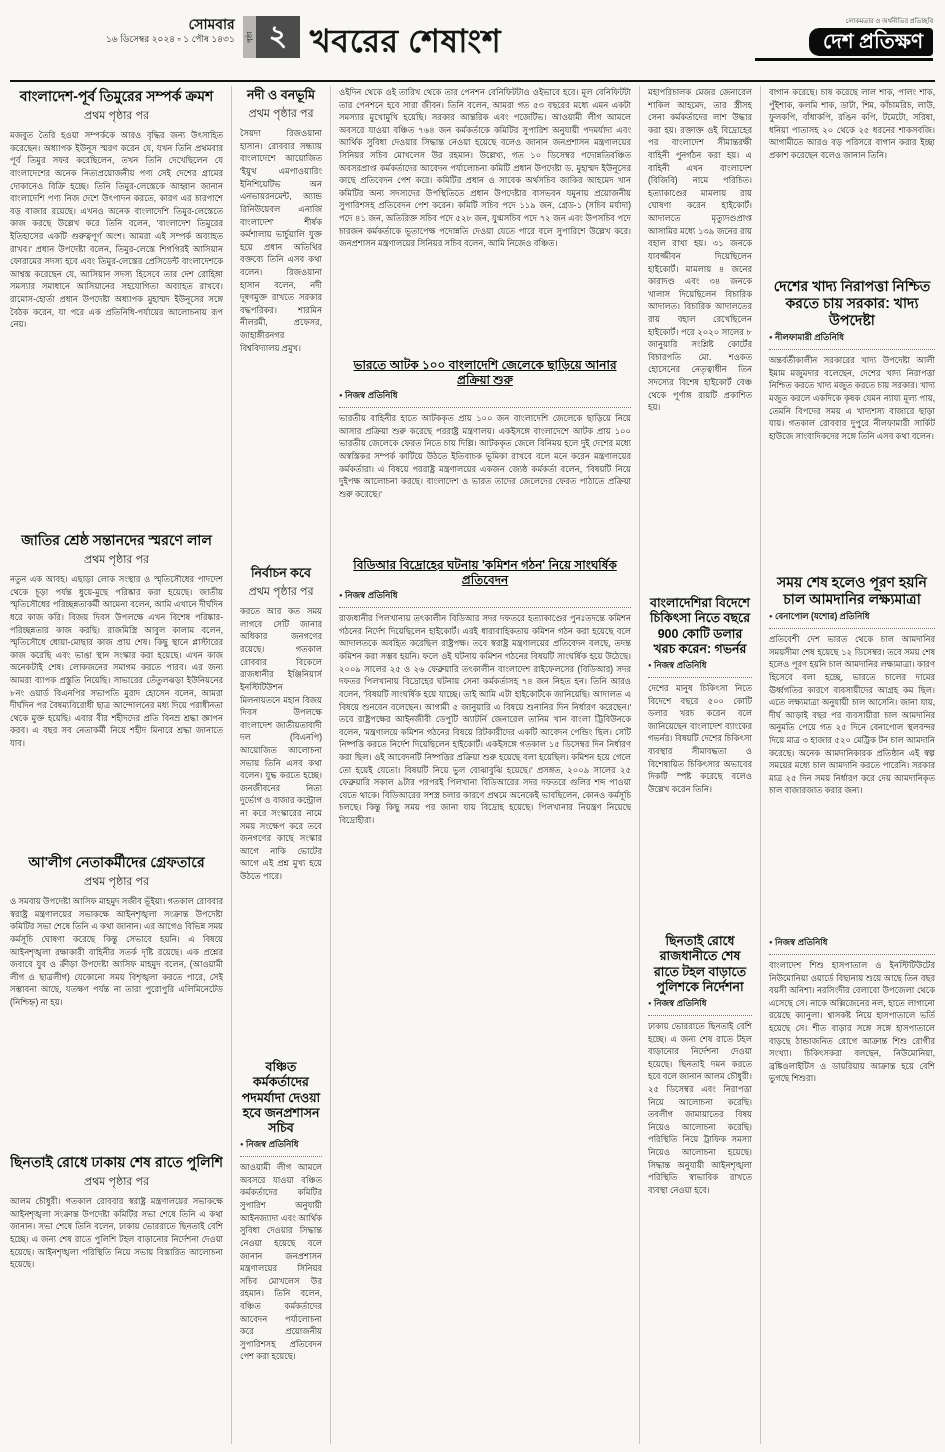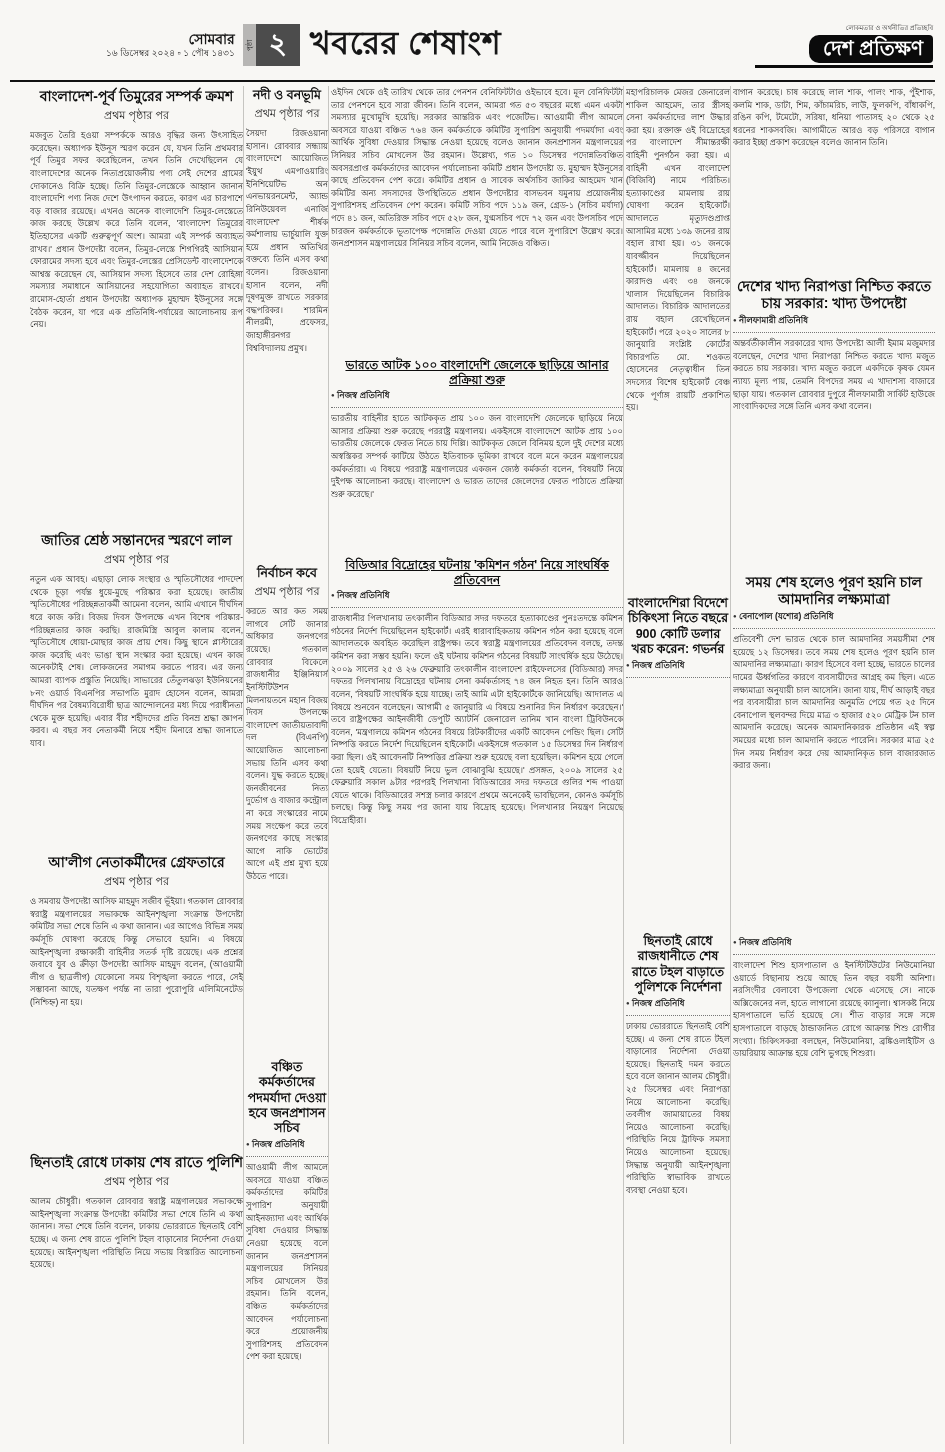--- a/index.html
+++ b/index.html
@@ -1,42 +1,42 @@
 <!DOCTYPE html>
 <html><head>
 <meta charset="utf-8">
 <style>
   html,body{margin:0;padding:0;background:#dddcd8;}
   .page{position:relative;width:945px;height:1452px;margin:0 auto;background:#f8f7f4;
         font-family:"Liberation Sans",sans-serif;color:#161616;box-sizing:border-box;
         padding:16px 10px 6px 10px;overflow:hidden;}
   
-  .hdr{display:flex;align-items:center;border-bottom:2px solid #111;
+  .hdr{display:flex;align-items:flex-start;border-bottom:2px solid #111;
        padding:0 0 6px 0;height:58px;}
   .dateblock{text-align:right;line-height:1.25;margin-left:96px;}
   .day{font-weight:bold;font-size:14px;}
   .date{font-size:9px;}
   .logo{display:flex;margin:0 10px 0 8px;align-items:stretch;height:42px;}
   .logo-tab{width:13px;background:#b7b6b4;color:#222;font-size:7px;
             display:flex;align-items:center;justify-content:center;
             writing-mode:vertical-rl;transform:rotate(180deg);}
   .logo-box{width:44px;background:#4c4c4c;color:#fff;font-size:28px;font-weight:bold;
             display:flex;align-items:center;justify-content:center;}
   .section-title{font-size:32px;font-weight:bold;letter-spacing:.5px;white-space:nowrap;}
   .masthead{margin-left:auto;text-align:right;padding-right:2px;}
   .masthead-tagline{font-size:6.5px;color:#333;margin-bottom:1px;}
   .masthead-name{display:inline-block;background:#0b0b0b;color:#fff;font-weight:bold;
                  font-size:20px;line-height:1.1;padding:2px 10px 4px 14px;
                  border-radius:10px 4px 4px 10px;}
   .masthead-bar{height:3px;background:#0b0b0b;margin-top:2px;width:178px;margin-left:auto;}
   
   .cols{display:flex;height:1358px;overflow:hidden;margin-top:4px;}
   .band{overflow:hidden;display:flex;flex-direction:column;}
-  .band + .band{border-left:1px solid #c6c5c1;padding-left:2px;}
-  .b1{width:213px;flex:none;margin-left:20px;}
+  .band + .band{border-left:1px solid #c6c5c1;padding-left:8px;margin-left:8px;}
+  .b1{width:213px;flex:none;}
   .b2{width:82px;flex:none;}
   .b3{width:292px;flex:none;}
   .b4{width:104px;flex:none;}
   .b5{flex:1;}
   .story{overflow:hidden;margin-bottom:8px;}
   .hl{font-weight:bold;text-align:center;line-height:1.22;margin:2px 0 2px 0;color:#0d0d0d;}
   .hl-lg{font-size:12px;text-decoration:underline;}
   .hl-md{font-size:14px;}
   .hl-sm{font-size:12.5px;}
   .kicker{text-align:center;font-size:11px;margin-bottom:3px;}
@@ -126,20 +126,21 @@
       </article>
     </div>
 
     <div class="band b4">
       <article class="story" style="min-height:500px">
         <div class="body">মহাপরিচালক মেজর জেনারেল শাকিল আহমেদ, তার স্ত্রীসহ সেনা কর্মকর্তাদের লাশ উদ্ধার করা হয়। রক্তাক্ত ওই বিদ্রোহের পর বাংলাদেশ সীমান্তরক্ষী বাহিনী পুনর্গঠন করা হয়। এ বাহিনী এখন বাংলাদেশ (বিজিবি) নামে পরিচিত। হত্যাকাণ্ডের মামলায় রায় ঘোষণা করেন হাইকোর্ট। আদালতে মৃত্যুদণ্ডপ্রাপ্ত আসামির মধ্যে ১৩৯ জনের রায় বহাল রাখা হয়। ৩১ জনকে যাবজ্জীবন দিয়েছিলেন হাইকোর্ট। মামলায় ৪ জনের কারাদণ্ড এবং ৩৪ জনকে খালাস দিয়েছিলেন বিচারিক আদালত। বিচারিক আদালতের রায় বহাল রেখেছিলেন হাইকোর্ট। পরে ২০২০ সালের ৮ জানুয়ারি সংশ্লিষ্ট কোর্টের বিচারপতি মো. শওকত হোসেনের নেতৃত্বাধীন তিন সদস্যের বিশেষ হাইকোর্ট বেঞ্চ থেকে পূর্ণাঙ্গ রায়টি প্রকাশিত হয়।</div>
       </article>
       <article class="story" style="min-height:330px">
         <h2 class="hl hl-sm">বাংলাদেশিরা বিদেশে চিকিৎসা নিতে বছরে 900 কোটি ডলার খরচ করেন: গভর্নর</h2>
         <div class="byline"><span class="bullet">●</span> <span>নিজস্ব প্রতিনিধি</span></div>
+        <div class="body">দেশের মানুষ চিকিৎসা নিতে বিদেশে বছরে ৫০০ কোটি ডলার খরচ করেন বলে জানিয়েছেন বাংলাদেশ ব্যাংকের গভর্নর। বিষয়টি দেশের চিকিৎসা ব্যবস্থার সীমাবদ্ধতা ও বিশেষায়িত চিকিৎসার অভাবের দিকটি স্পষ্ট করেছে বলেও উল্লেখ করেন তিনি।</div>
       </article>
       <article class="story">
         <h2 class="hl hl-sm">ছিনতাই রোধে রাজধানীতে শেষ রাতে টহল বাড়াতে পুলিশকে নির্দেশনা</h2>
         <div class="byline"><span class="bullet">●</span> <span>নিজস্ব প্রতিনিধি</span></div>
         <div class="body">ঢাকায় ভোররাতে ছিনতাই বেশি হচ্ছে। এ জন্য শেষ রাতে টহল বাড়ানোর নির্দেশনা দেওয়া হয়েছে। ছিনতাই দমন করতে হবে বলে জানান আলম চৌধুরী। ২৫ ডিসেম্বর এবং নিরাপত্তা নিয়ে আলোচনা করেছি। তবলীগ জামায়াতের বিষয় নিয়েও আলোচনা করেছি। পরিস্থিতি নিয়ে ট্রাফিক সমস্যা নিয়েও আলোচনা হয়েছে। সিদ্ধান্ত অনুযায়ী আইনশৃঙ্খলা পরিস্থিতি স্বাভাবিক রাখতে ব্যবস্থা নেওয়া হবে।</div>
       </article>
     </div>
 
     <div class="band b5">
       <article class="story" style="min-height:182px">

